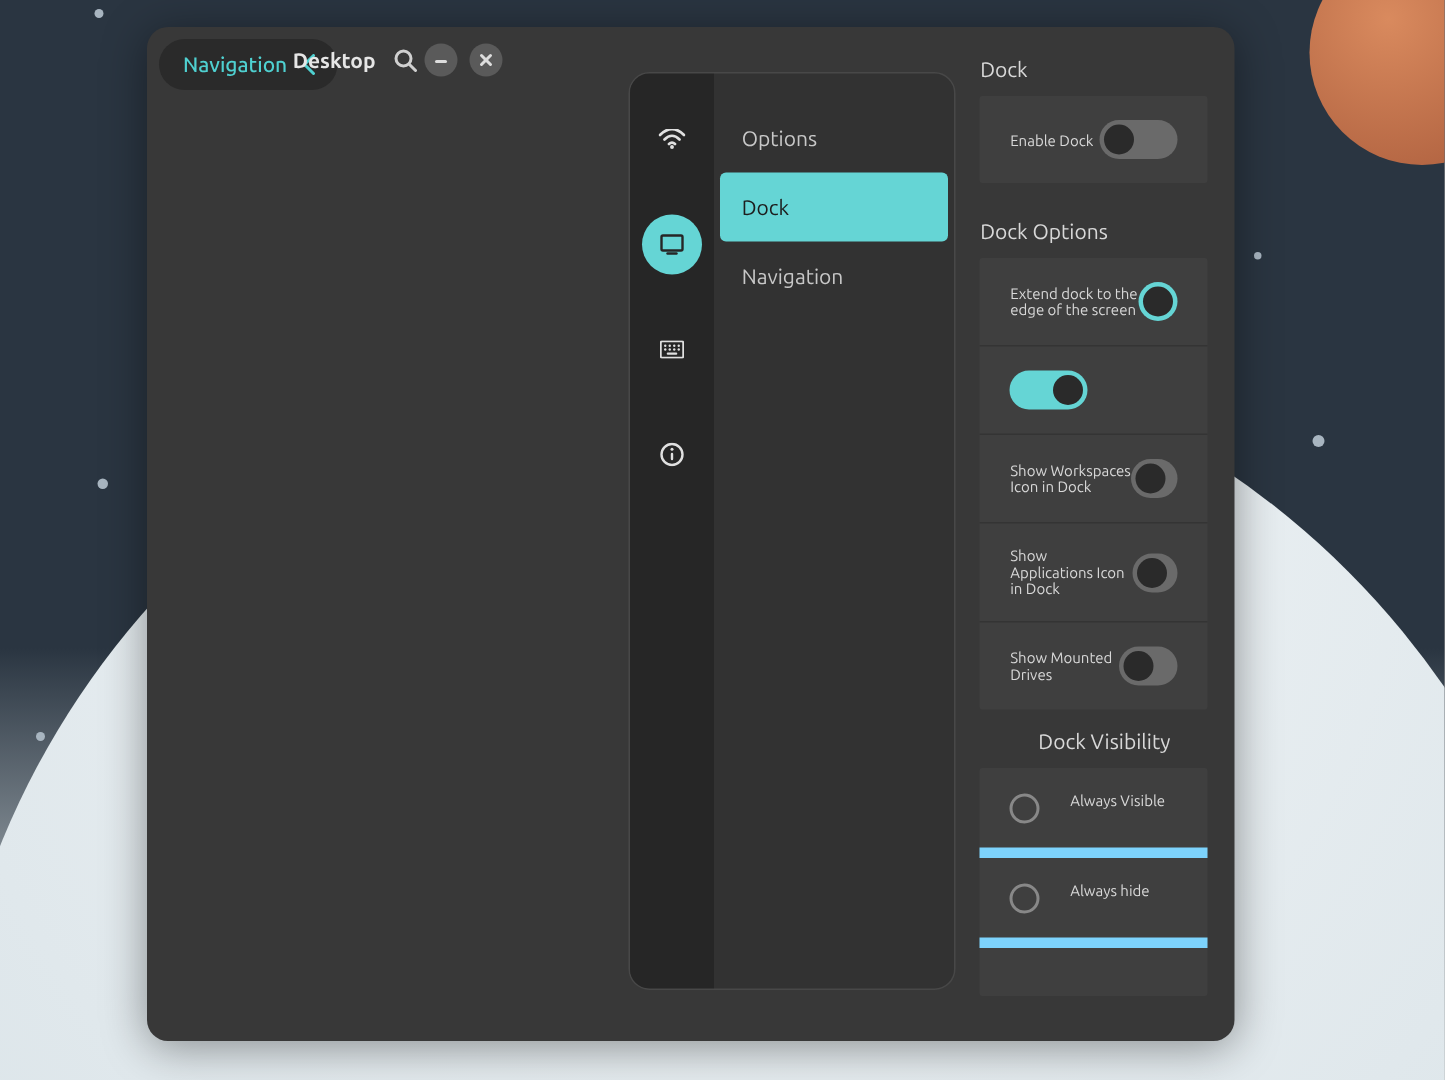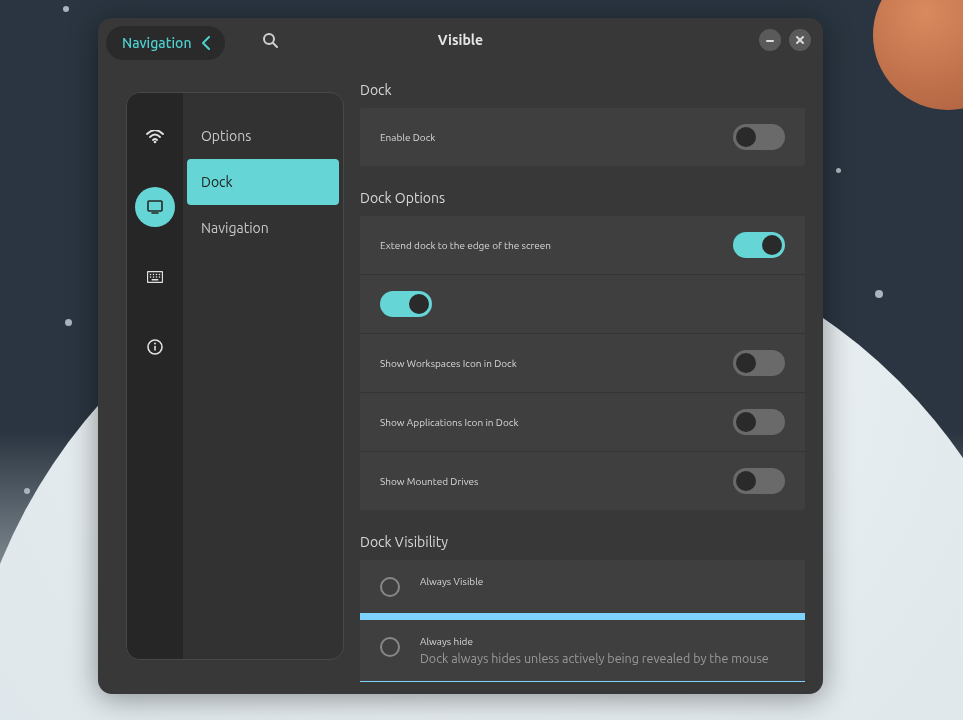--- a/index.html
+++ b/index.html
@@ -13,23 +13,24 @@
   .planet {
     position: absolute; border-radius: 50%;
   }
   
   .window {
     position: absolute;
     left: 98px; top: 18px;
     width: 725px; height: 676px;
     background: #383838;
     border-radius: 14px;
-    display: flex; flex-direction: column;
+    display: flex; flex-direction: row;
     box-shadow: 0 4px 30px rgba(0,0,0,0.4);
     overflow: hidden;
+    gap: 44px;
   }
   .titlebar {
     height: 44px;
     display: flex; align-items: center;
     padding: 0 12px 0 0;
     position: relative;
   }
   .nav-pill {
     display: inline-flex; align-items: center;
     background: #2a2a2a;
@@ -161,21 +162,21 @@
             <path d="M8 1 L2 7 L8 13" stroke="#4fd0d0" stroke-width="2" fill="none" stroke-linecap="round" stroke-linejoin="round"></path>
           </svg>
       </span>
     </div>
     <div class="search-btn">
       <svg width="16" height="16" viewBox="0 0 16 16">
           <circle cx="7" cy="7" r="5" stroke="#d0d0d0" stroke-width="2" fill="none"></circle>
           <line x1="11" y1="11" x2="15" y2="15" stroke="#d0d0d0" stroke-width="2" stroke-linecap="round"></line>
         </svg>
     </div>
-    <div class="title">Visible</div>
+    <div class="title">Desktop</div>
     <div class="winbtns">
       <div class="winbtn">
         <svg width="10" height="10" viewBox="0 0 10 10">
             <line x1="2" y1="6" x2="8" y2="6" stroke="#ddd" stroke-width="2" stroke-linecap="round"></line>
           </svg>
       </div>
       <div class="winbtn close">
         <svg width="10" height="10" viewBox="0 0 10 10">
             <line x1="2" y1="2" x2="8" y2="8" stroke="#ddd" stroke-width="2" stroke-linecap="round"></line>
             <line x1="8" y1="2" x2="2" y2="8" stroke="#ddd" stroke-width="2" stroke-linecap="round"></line>
@@ -272,33 +273,32 @@
             </div>
         </div>
         <div class="row">
           <span class="row-label">Show Mounted Drives</span>
           <div class="toggle off">
               <div class="knob"></div>
             </div>
         </div>
       </div>
 
-      <div class="section-label" style="margin-top:18px;">Dock Visibility</div>
+      <div class="section-label" style="margin-top:7px;text-align:center;">Dock Visibility</div>
       <div class="rowgroup">
         <div class="radio-row">
           <div class="radio-circle"></div>
           <div class="radiobox">
             <span class="row-label">Always Visible</span>
           </div>
         </div>
         <div class="radio-row">
           <div class="radio-circle"></div>
           <div class="radiobox">
             <span class="row-label">Always hide</span>
-            <span class="row-sub">Dock always hides unless actively being revealed by the mouse</span>
           </div>
         </div>
         <div class="radio-row">
           
           
         </div>
       </div>
 
     </div>
   </div>

